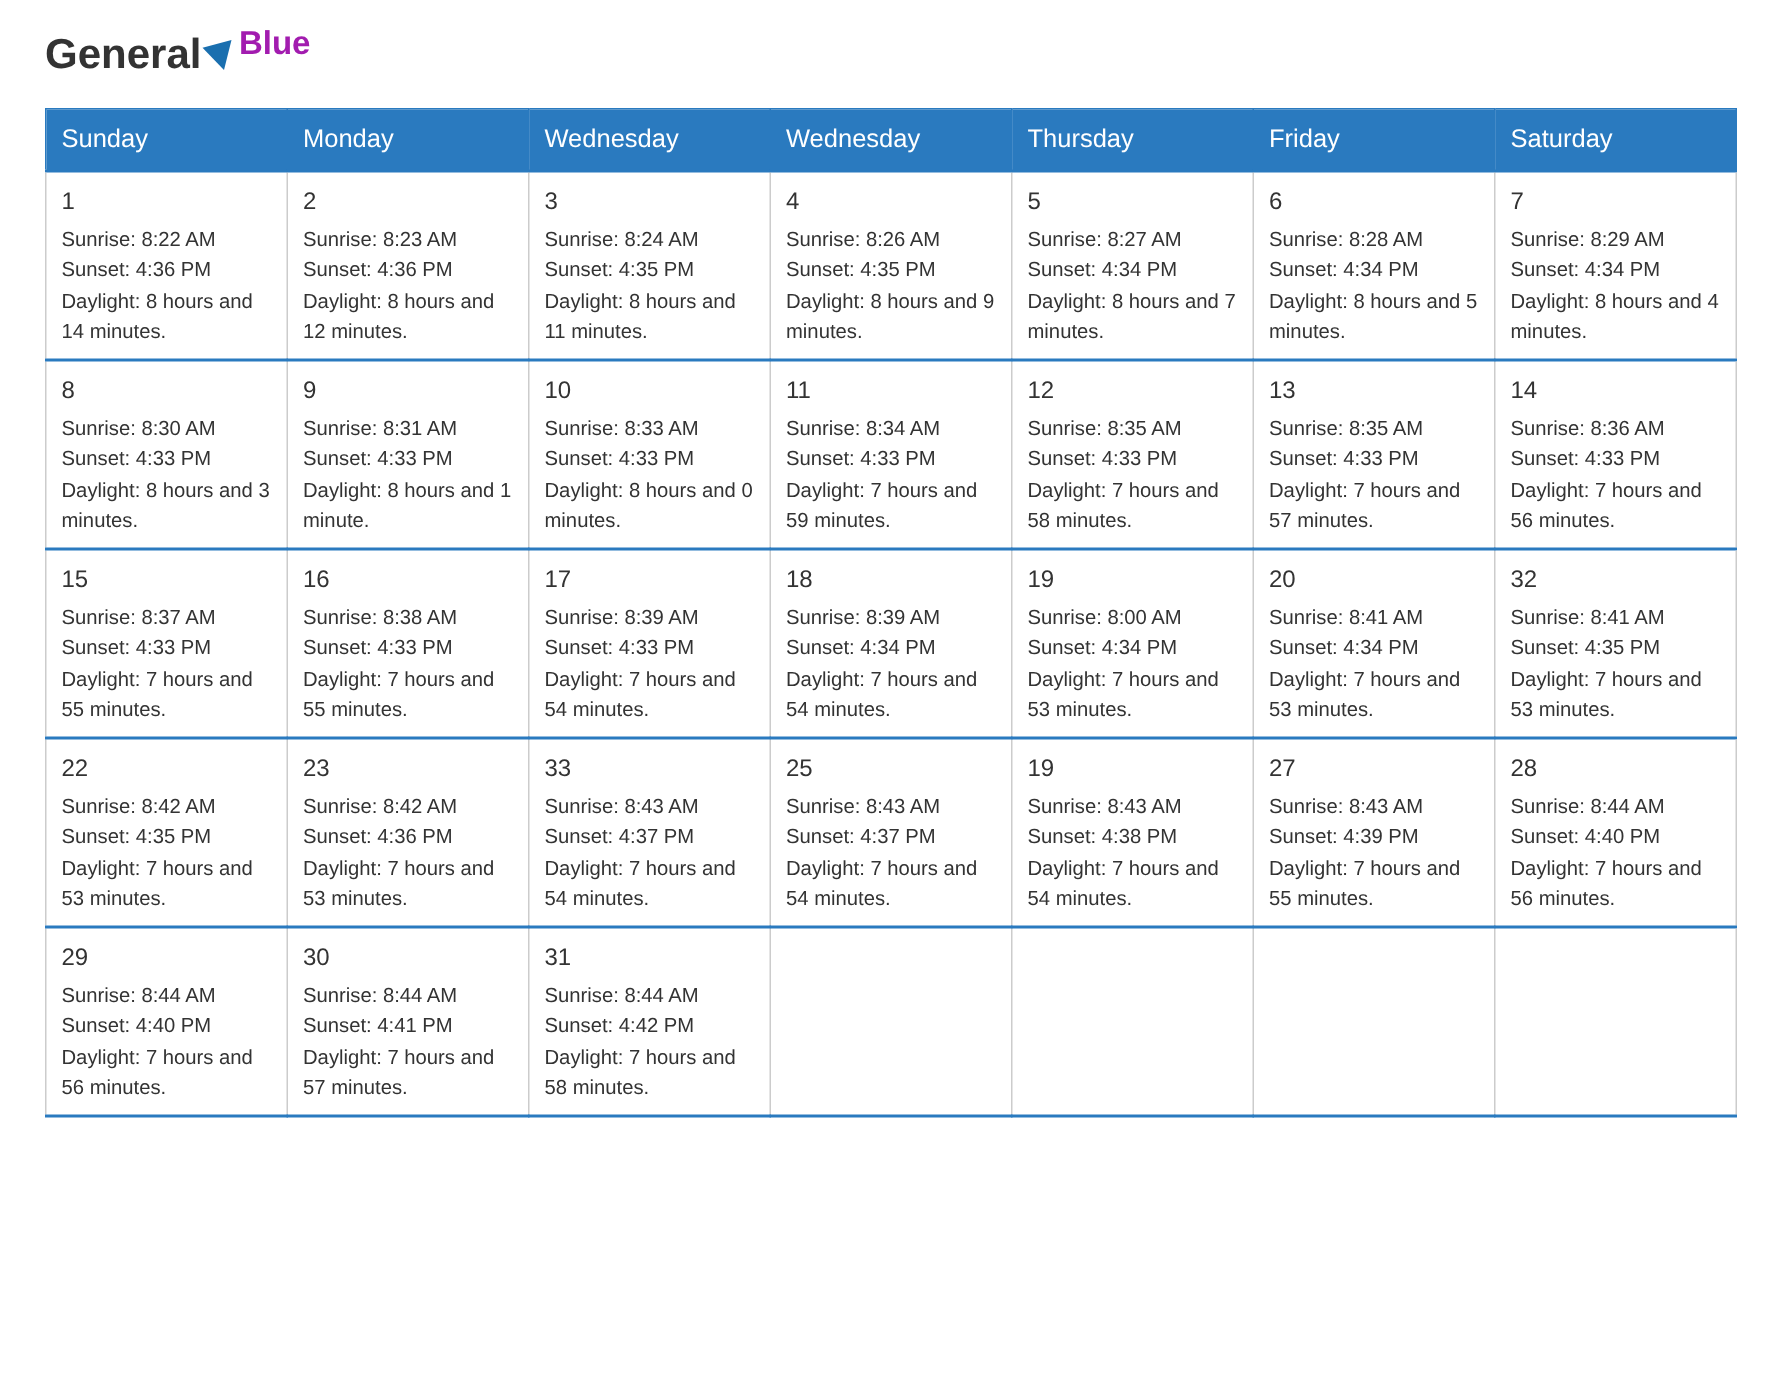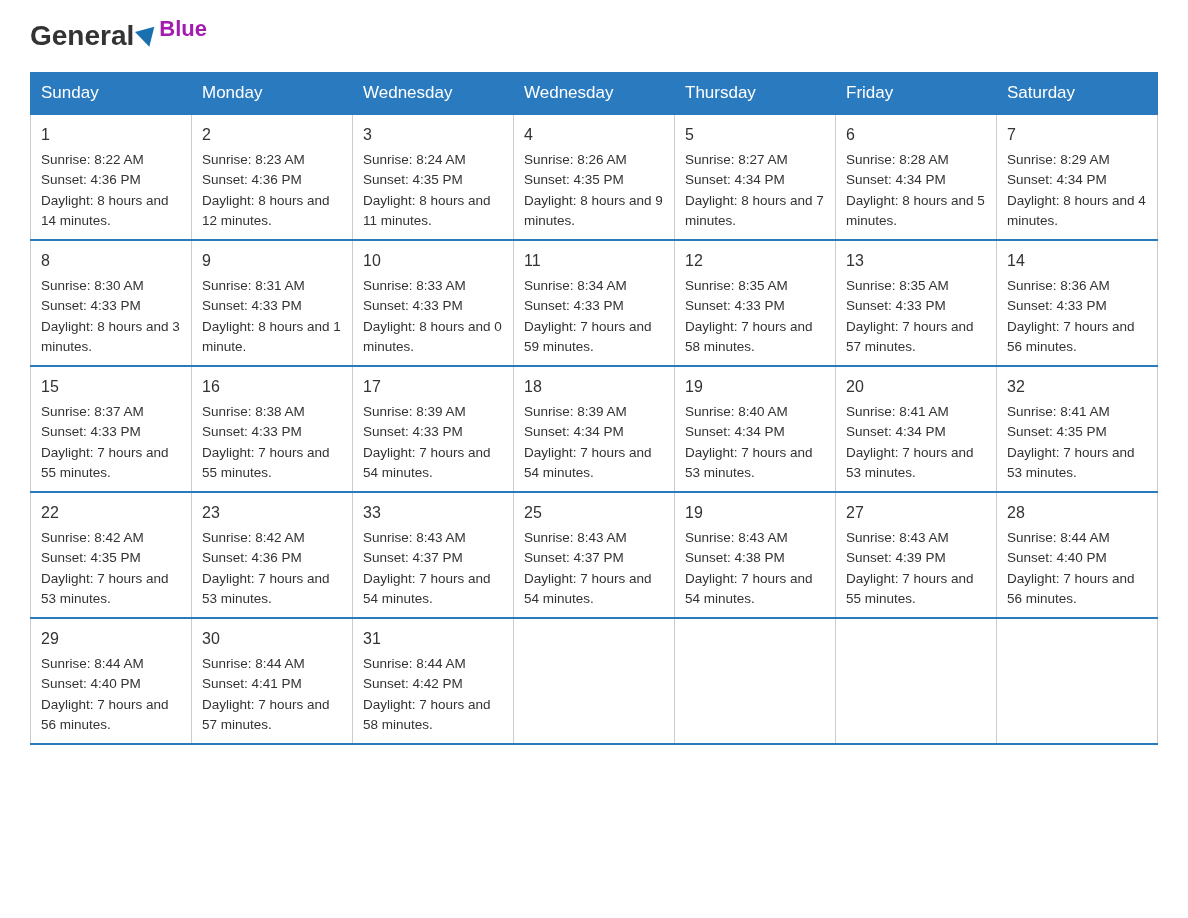--- a/index.html
+++ b/index.html
@@ -142,21 +142,21 @@
         <td><span class="day-num">11</span><span>Sunrise: 8:34 AM</span><br><span>Sunset: 4:33 PM</span><br><span>Daylight: 7 hours and 59 minutes.</span></td>
         <td><span class="day-num">12</span><span>Sunrise: 8:35 AM</span><br><span>Sunset: 4:33 PM</span><br><span>Daylight: 7 hours and 58 minutes.</span></td>
         <td><span class="day-num">13</span><span>Sunrise: 8:35 AM</span><br><span>Sunset: 4:33 PM</span><br><span>Daylight: 7 hours and 57 minutes.</span></td>
         <td><span class="day-num">14</span><span>Sunrise: 8:36 AM</span><br><span>Sunset: 4:33 PM</span><br><span>Daylight: 7 hours and 56 minutes.</span></td>
       </tr>
       <tr>
         <td><span class="day-num">15</span><span>Sunrise: 8:37 AM</span><br><span>Sunset: 4:33 PM</span><br><span>Daylight: 7 hours and 55 minutes.</span></td>
         <td><span class="day-num">16</span><span>Sunrise: 8:38 AM</span><br><span>Sunset: 4:33 PM</span><br><span>Daylight: 7 hours and 55 minutes.</span></td>
         <td><span class="day-num">17</span><span>Sunrise: 8:39 AM</span><br><span>Sunset: 4:33 PM</span><br><span>Daylight: 7 hours and 54 minutes.</span></td>
         <td><span class="day-num">18</span><span>Sunrise: 8:39 AM</span><br><span>Sunset: 4:34 PM</span><br><span>Daylight: 7 hours and 54 minutes.</span></td>
-        <td><span class="day-num">19</span><span>Sunrise: 8:40 AM</span><br><span>Sunset: 4:34 PM</span><br><span>Daylight: 7 hours and 53 minutes.</span></td>
+        <td><span class="day-num">19</span><span>Sunrise: 8:00 AM</span><br><span>Sunset: 4:34 PM</span><br><span>Daylight: 7 hours and 53 minutes.</span></td>
         <td><span class="day-num">20</span><span>Sunrise: 8:41 AM</span><br><span>Sunset: 4:34 PM</span><br><span>Daylight: 7 hours and 53 minutes.</span></td>
         <td><span class="day-num">32</span><span>Sunrise: 8:41 AM</span><br><span>Sunset: 4:35 PM</span><br><span>Daylight: 7 hours and 53 minutes.</span></td>
       </tr>
       <tr>
         <td><span class="day-num">22</span><span>Sunrise: 8:42 AM</span><br><span>Sunset: 4:35 PM</span><br><span>Daylight: 7 hours and 53 minutes.</span></td>
         <td><span class="day-num">23</span><span>Sunrise: 8:42 AM</span><br><span>Sunset: 4:36 PM</span><br><span>Daylight: 7 hours and 53 minutes.</span></td>
         <td><span class="day-num">33</span><span>Sunrise: 8:43 AM</span><br><span>Sunset: 4:37 PM</span><br><span>Daylight: 7 hours and 54 minutes.</span></td>
         <td><span class="day-num">25</span><span>Sunrise: 8:43 AM</span><br><span>Sunset: 4:37 PM</span><br><span>Daylight: 7 hours and 54 minutes.</span></td>
         <td><span class="day-num">19</span><span>Sunrise: 8:43 AM</span><br><span>Sunset: 4:38 PM</span><br><span>Daylight: 7 hours and 54 minutes.</span></td>
         <td><span class="day-num">27</span><span>Sunrise: 8:43 AM</span><br><span>Sunset: 4:39 PM</span><br><span>Daylight: 7 hours and 55 minutes.</span></td>

